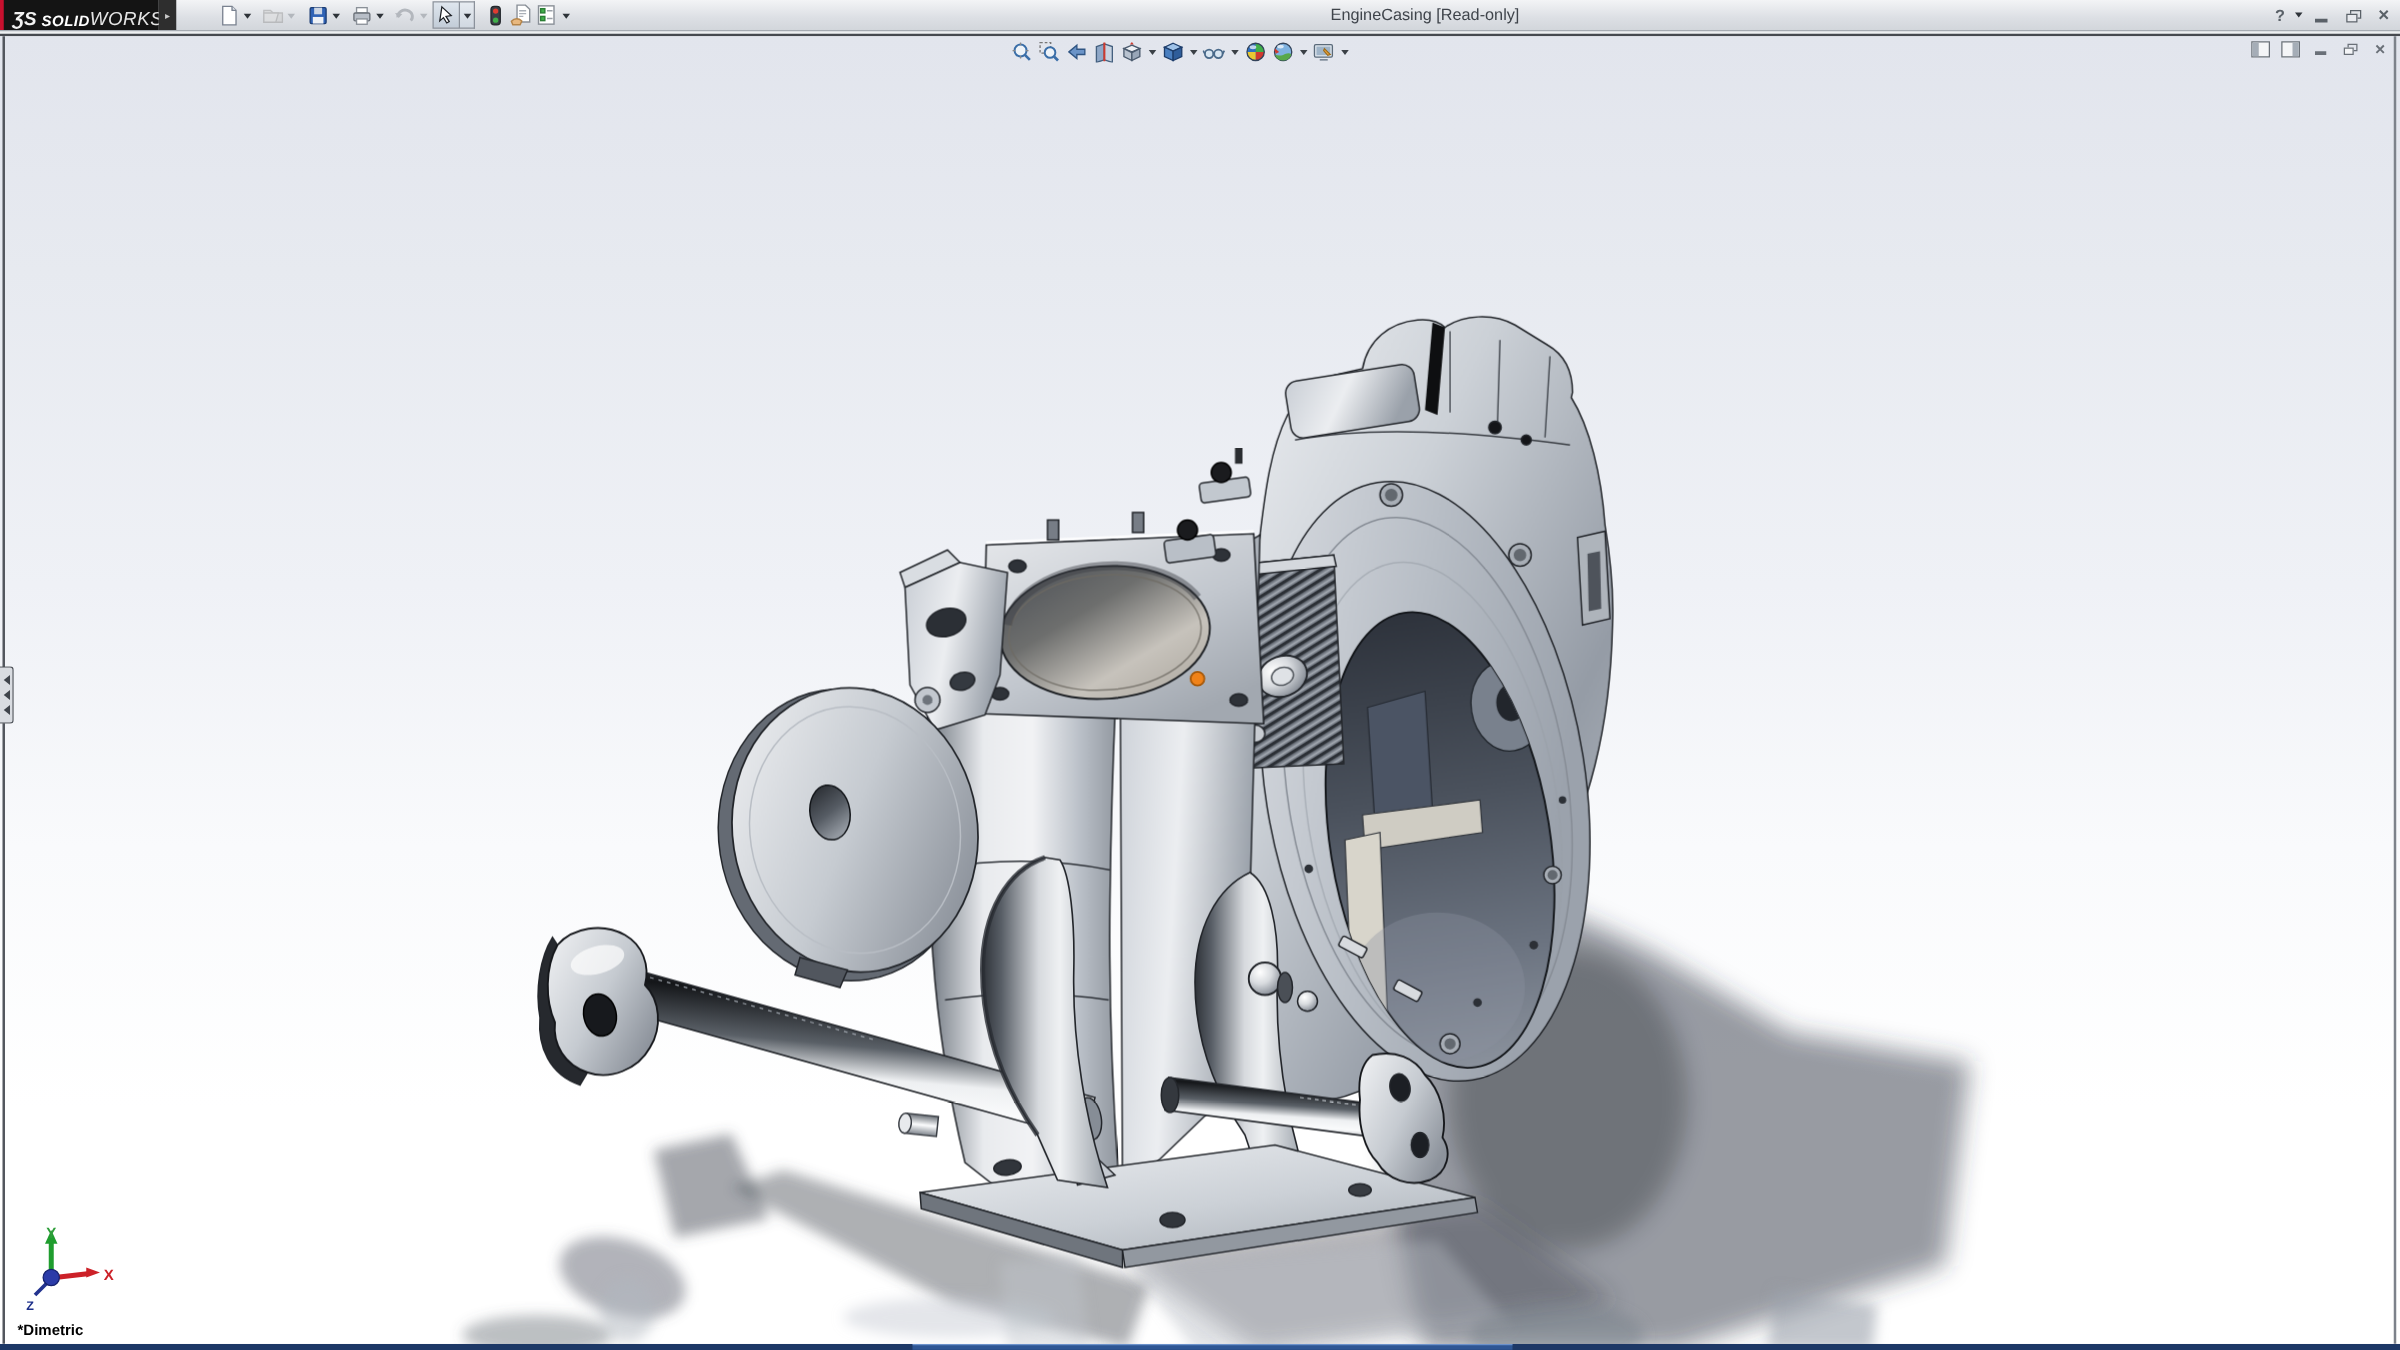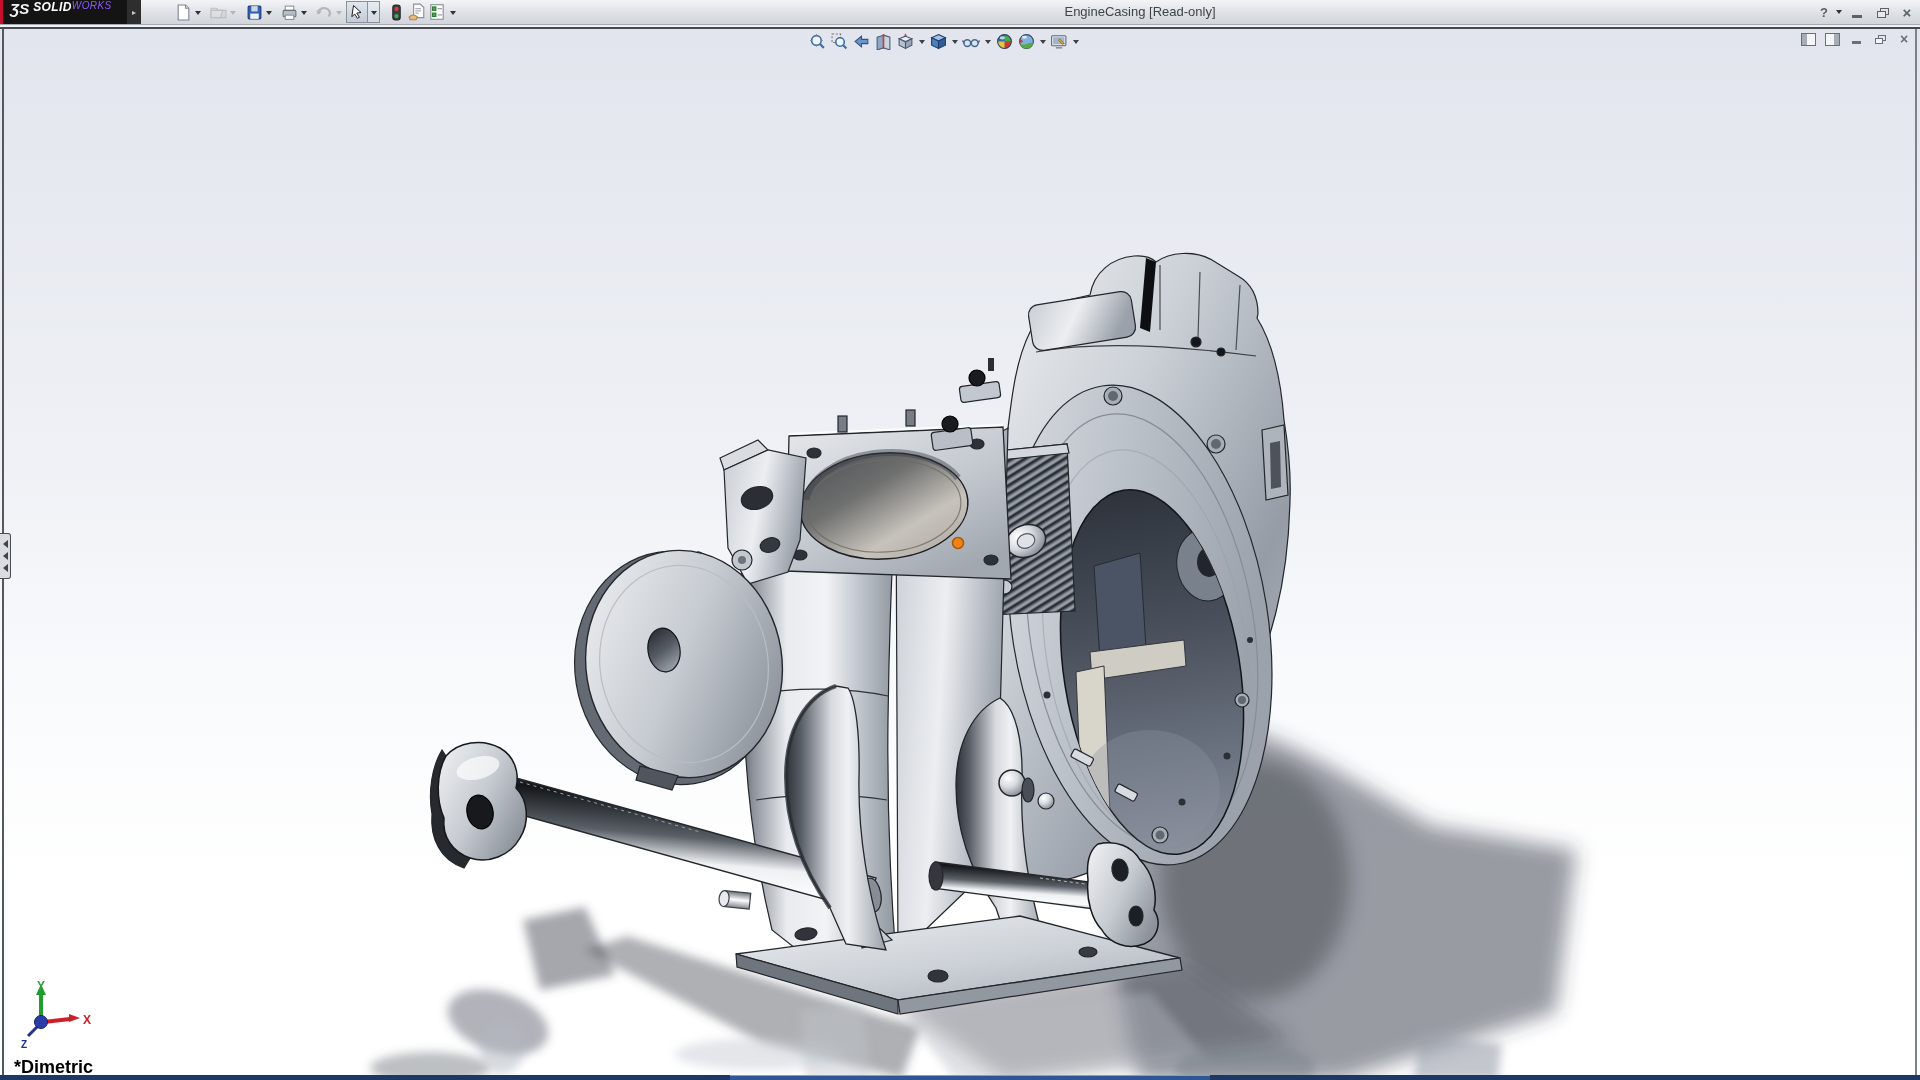--- a/index.html
+++ b/index.html
@@ -5,25 +5,25 @@
   html,body{margin:0;padding:0;background:#c8ccd2;}
   .stage{position:relative;width:1920px;height:1080px;overflow:hidden;
          font-family:"Liberation Sans",sans-serif;background:#eef0f2;}
   .abs{position:absolute;}
 
   
   .titlebar{left:0;top:0;width:1920px;height:24px;
     background:linear-gradient(#f3f4f6,#dcdfe4 60%,#d2d6db);
     border-bottom:1px solid #a6abb2;}
   .logo-block{left:0;top:0;width:127px;height:24px;background:#141414;display:flex;
-    align-items:flex-start;padding-left:10px;box-sizing:border-box;}
+    align-items:flex-end;padding-left:10px;box-sizing:border-box;}
   .logo-red{left:0;top:0;width:3px;height:24px;background:#c8102e;}
   .logo-glyph{color:#f2f2f2;font-size:15px;font-weight:bold;font-style:italic;margin-right:4px;}
   .logo-bold{color:#ffffff;font-weight:bold;font-size:12px;letter-spacing:.4px;font-style:italic;}
-  .logo-light{color:#8b5cf6;font-size:10px;letter-spacing:.4px;font-style:italic;}
+  .logo-light{color:#e5e5e5;font-size:15px;letter-spacing:.4px;font-style:italic;}
   .logo-tab{left:127px;top:0;width:14px;height:24px;background:#2e2e2e;display:flex;
     align-items:center;justify-content:center;color:#c9c9c9;font-size:8px;}
   .win-title{left:990px;top:4px;width:300px;text-align:center;font-size:13px;color:#3f444b;}
 
   .tbtn{top:1px;height:22px;width:22px;display:flex;align-items:center;justify-content:center;}
   .dd{top:1px;width:12px;height:22px;display:flex;align-items:center;justify-content:center;}
   .dd::after{content:"";width:0;height:0;border:3.5px solid transparent;border-top:4.5px solid #2e3339;margin-top:4px;}
   .dd.dis::after{border-top-color:#b3b7bd;}
   .pressed{background:linear-gradient(#dfe6ee,#c2ccd7);border:1px solid #8a919b;box-sizing:border-box;}
   .dd.boxed{background:linear-gradient(#e7ecf2,#d0d8e1);border:1px solid #8a919b;border-left:none;box-sizing:border-box;}
@@ -56,21 +56,21 @@
   .doc-restore{position:relative;width:11px;height:9px;}
   .doc-restore span{position:absolute;border:1.5px solid #6a7078;}
   .doc-restore .r1{left:3px;top:0;width:6px;height:4px;}
   .doc-restore .r2{left:0;top:3px;width:6px;height:4px;background:#f4f5f7;}
 
   .collapse-tab{left:0px;top:533px;width:10px;height:44px;background:#d9dce1;
     border:1px solid #4a4e54;border-left:none;border-radius:0 3px 3px 0;
     display:flex;flex-direction:column;align-items:center;justify-content:center;gap:4px;}
   .tri-l{width:0;height:0;border:4px solid transparent;border-right:5px solid #3f444b;margin-left:-4px;}
 
-  .view-label{left:14px;top:1057px;font-size:18px;font-weight:bold;color:#000;}
+  .view-label{left:14px;top:1057px;font-size:12px;font-weight:bold;color:#000;}
 
   .taskbar{left:0;top:1075px;width:1920px;height:5px;background:#1d3866;}
   .taskbar-seg{left:730px;top:1075px;width:480px;height:5px;background:#2e5694;border-top:1px solid #7aa0d8;box-sizing:border-box;}
 
   svg text{font-family:"Liberation Sans",sans-serif;}
 </style>
 </head>
 <body>
 
 <div class="stage">

